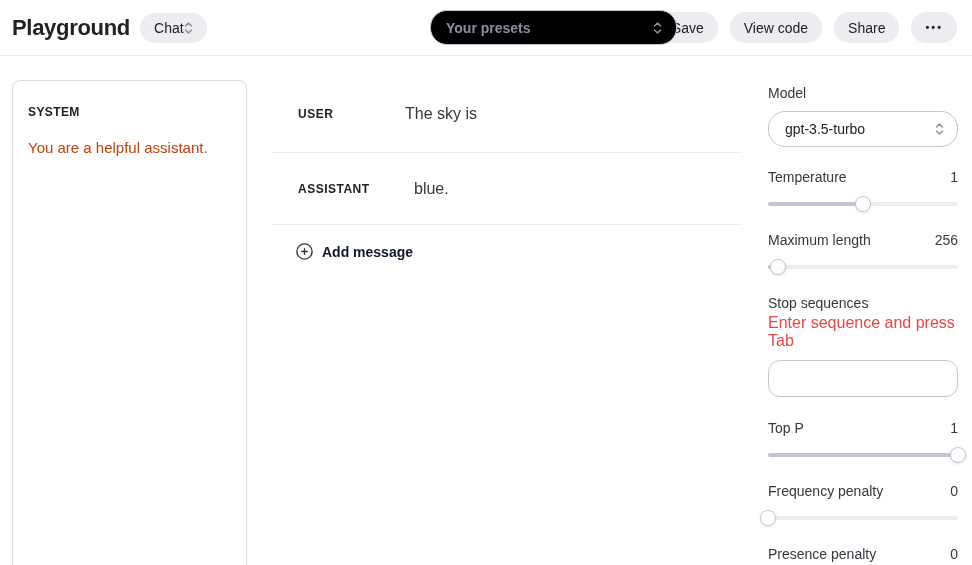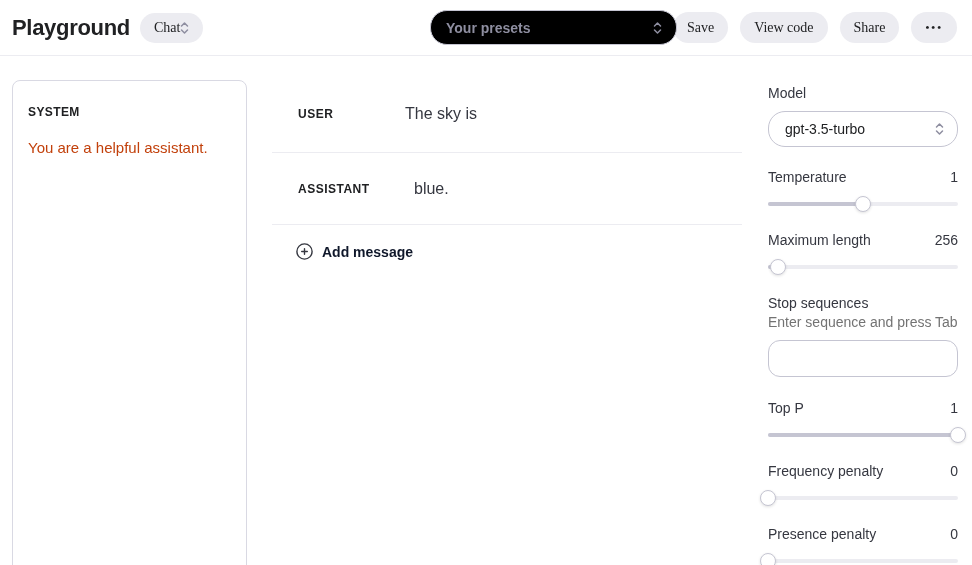--- a/index.html
+++ b/index.html
@@ -29,21 +29,21 @@
     margin-right: 10px;
   }
   .pill-btn {
     display: inline-flex;
     align-items: center;
     height: 31px;
     padding: 0 14px;
     background: #ececf1;
     border: none;
     border-radius: 16px;
-    font-family: Liberation Serif, serif;
+    font-family: Liberation Sans, sans-serif;
     font-size: 14px;
     color: #202123;
     cursor: pointer;
     white-space: nowrap;
   }
   .chat-pill { height: 30px; }
   .presets-select {
     position: absolute;
     left: 430px; top: 10px;
     width: 247px; height: 35px;
@@ -199,22 +199,22 @@
     width: 16px; height: 16px;
     border-radius: 50%;
     background: #fff;
     border: 1.5px solid #c5c5d2;
     box-shadow: 0 1px 3px rgba(0,0,0,0.12);
   }
 
   .stop-group { margin-bottom: 23px; }
   .stop-hint {
     margin-top: 3px;
-    font-size: 14px;
-    color: #737373;
+    font-size: 16px;
+    color: #ef4444;
   }
   .stop-input {
     margin-top: 10px;
     width: 190px; height: 37px;
     border: 1px solid #c5c5d2;
     border-radius: 12px;
     background: #fff;
     font-family: inherit;
     font-size: 14px;
     padding: 0 12px;

